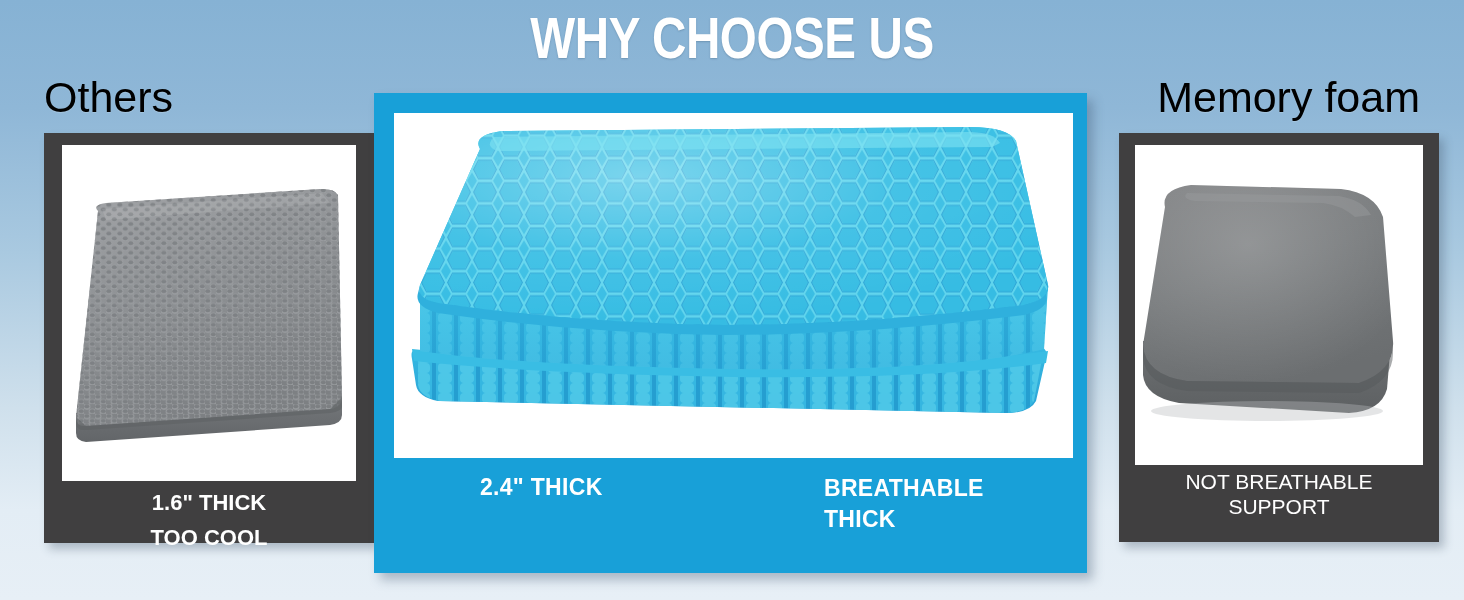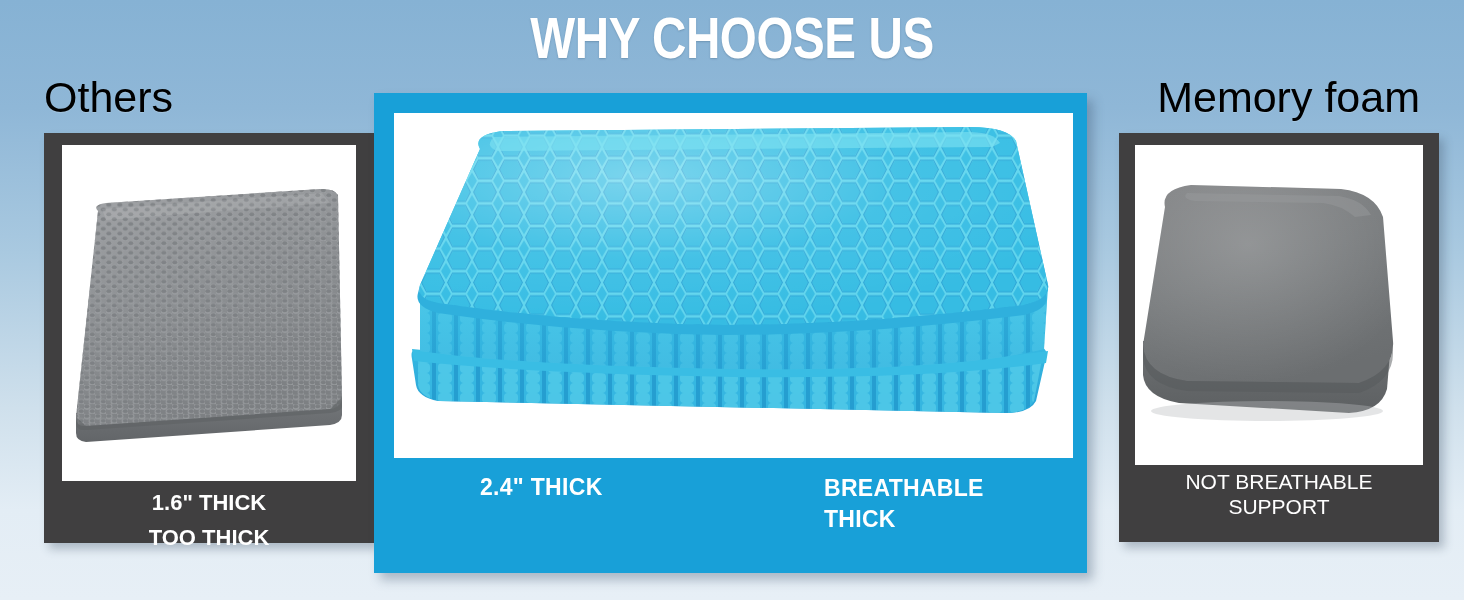--- a/index.html
+++ b/index.html
@@ -138,21 +138,21 @@
         <g opacity="0.95">
           <path d="M36 66 Q30 60 44 58 L258 44 Q272 43 276 50 L280 252 Q280 262 268 264 L24 281 Q14 282 14 272 Z" fill="url(#bumps)" opacity="0.85"></path>
         </g>
 
         <path d="M40 64 L260 48 L268 58 L44 75 Z" fill="#ffffff" opacity="0.10"></path>
         <path d="M14 272 L24 281 L268 264 L280 252 L280 262 Q280 266 268 268 L24 285 Q14 286 14 278 Z" fill="#5d6063" opacity="0.55"></path>
       </svg>
     </div>
     <div class="side-caption" id="caption-others">
       <span class="cap-line">1.6" THICK</span>
-      <span class="cap-line">TOO THICK</span>
+      <span class="cap-line">TOO COOL</span>
     </div>
   </div>
 
   <div id="panel-center">
     <div id="photo-center">
       <svg class="gel-wrap" viewBox="0 0 679 345" preserveAspectRatio="none">
         <defs>
           <linearGradient id="gelTop" x1="0.1" y1="0" x2="0.55" y2="1">
             <stop offset="0" stop-color="#3fd0e6"></stop>
             <stop offset="0.35" stop-color="#3cc4e4"></stop>

